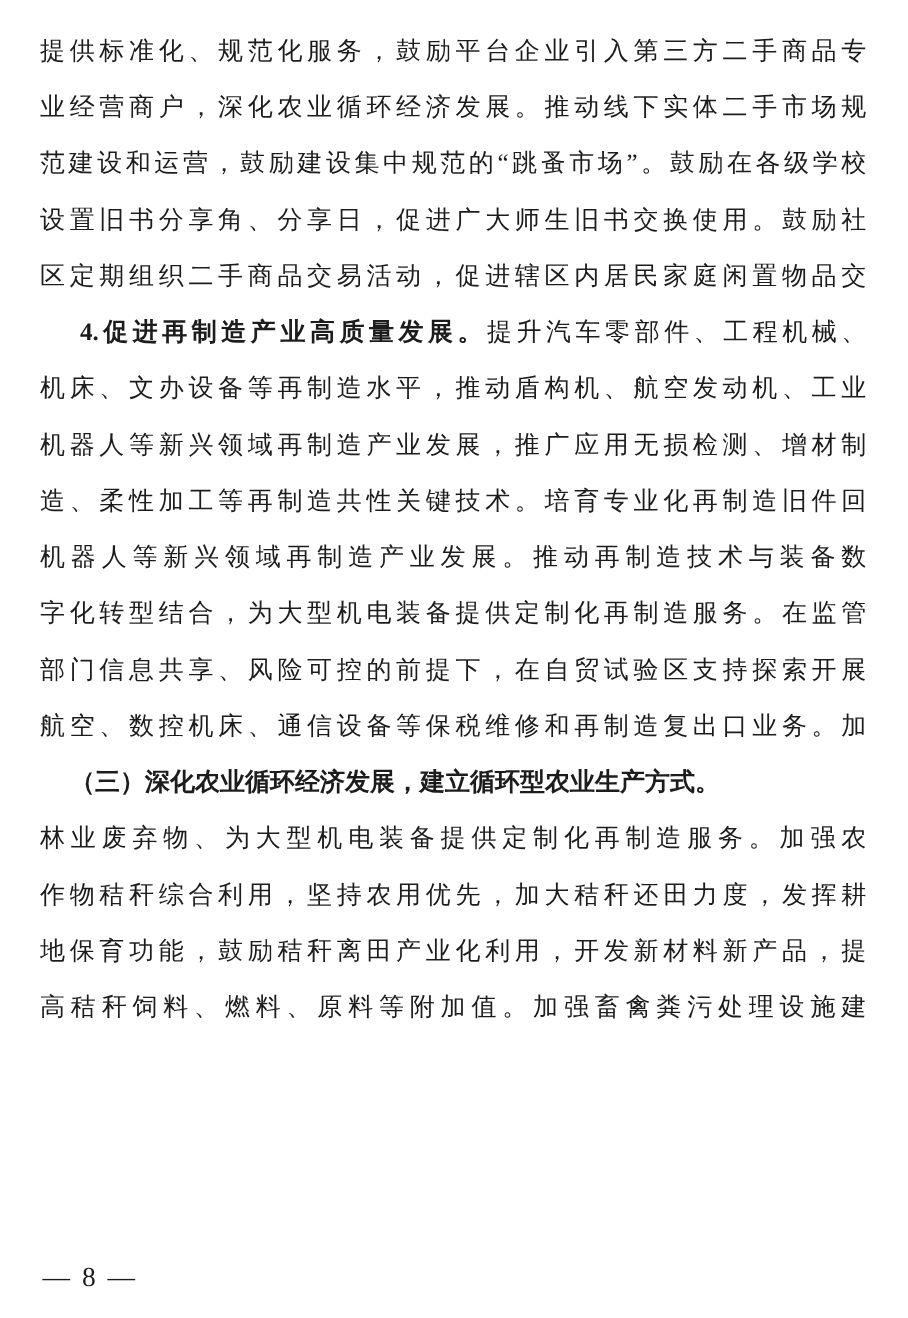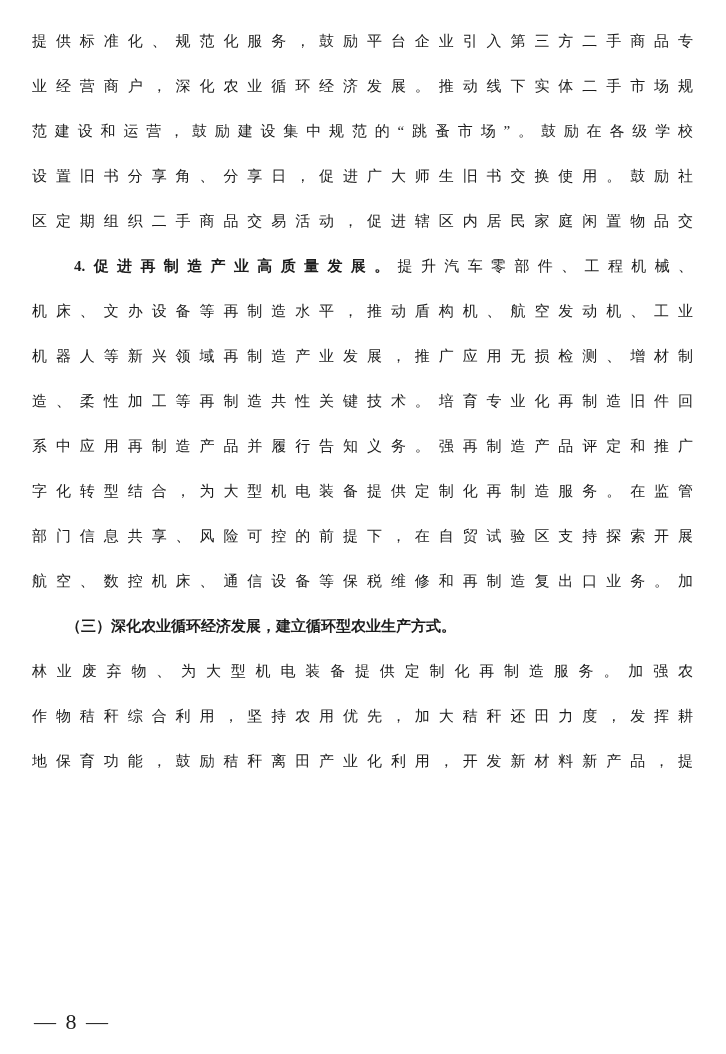--- a/index.html
+++ b/index.html
@@ -8,33 +8,33 @@
     background: #ffffff;
     position: relative;
     overflow: hidden;
     font-family: "Liberation Serif", "DejaVu Serif", serif;
     color: #1c1c1c;
   }
   .doc-body {
     position: absolute;
     left: 32px; top: 19px;
     width: 661px;
-    font-size: 15px;
+    font-size: 20px;
     line-height: 45px;
   }
   .line {
     height: 45px;
     text-align: justify;
     text-align-last: justify;
     overflow: hidden;
   }
   .line.end { text-align-last: left; }
   .line.ind-num { text-indent: 32px; }
   .line.ind-hd  { text-indent: 24px; }
-  .bold { font-weight: bold; margin-left: 10px; }
+  .bold { font-weight: bold; }
   .page-footer {
     position: absolute;
     left: 34px; top: 1006px;
     font-size: 22px;
     line-height: 32px;
     letter-spacing: 2px;
     color: #1c1c1c;
   }
 </style>
 </head>
@@ -44,25 +44,26 @@
   <div class="line">提供标准化、规范化服务，鼓励平台企业引入第三方二手商品专</div>
   <div class="line">业经营商户，深化农业循环经济发展。推动线下实体二手市场规</div>
   <div class="line">范建设和运营，鼓励建设集中规范的“跳蚤市场”。鼓励在各级学校</div>
   <div class="line">设置旧书分享角、分享日，促进广大师生旧书交换使用。鼓励社</div>
   <div class="line">区定期组织二手商品交易活动，促进辖区内居民家庭闲置物品交</div>
 
   <div class="line ind-num"><span class="bold">4.促进再制造产业高质量发展。</span><span>提升汽车零部件、工程机械、</span></div>
   <div class="line">机床、文办设备等再制造水平，推动盾构机、航空发动机、工业</div>
   <div class="line">机器人等新兴领域再制造产业发展，推广应用无损检测、增材制</div>
   <div class="line">造、柔性加工等再制造共性关键技术。培育专业化再制造旧件回</div>
-  <div class="line">系中应用再制造产品并履行告知义务。强再制造产品评定和推广</div>
+  <div class="line">机器人等新兴领域再制造产业发展。推动再制造技术与装备数</div>
   <div class="line">字化转型结合，为大型机电装备提供定制化再制造服务。在监管</div>
   <div class="line">部门信息共享、风险可控的前提下，在自贸试验区支持探索开展</div>
   <div class="line">航空、数控机床、通信设备等保税维修和再制造复出口业务。加</div>
 
   <div class="line ind-hd end bold">（三）深化农业循环经济发展，建立循环型农业生产方式。</div>
 
   <div class="line">林业废弃物、为大型机电装备提供定制化再制造服务。加强农</div>
   <div class="line">作物秸秆综合利用，坚持农用优先，加大秸秆还田力度，发挥耕</div>
   <div class="line">地保育功能，鼓励秸秆离田产业化利用，开发新材料新产品，提</div>
+  <div class="line">高秸秆饲料、燃料、原料等附加值。加强畜禽粪污处理设施建</div>
 </div>
 
 <div class="page-footer">— 8 —</div>
 
 </body></html>

